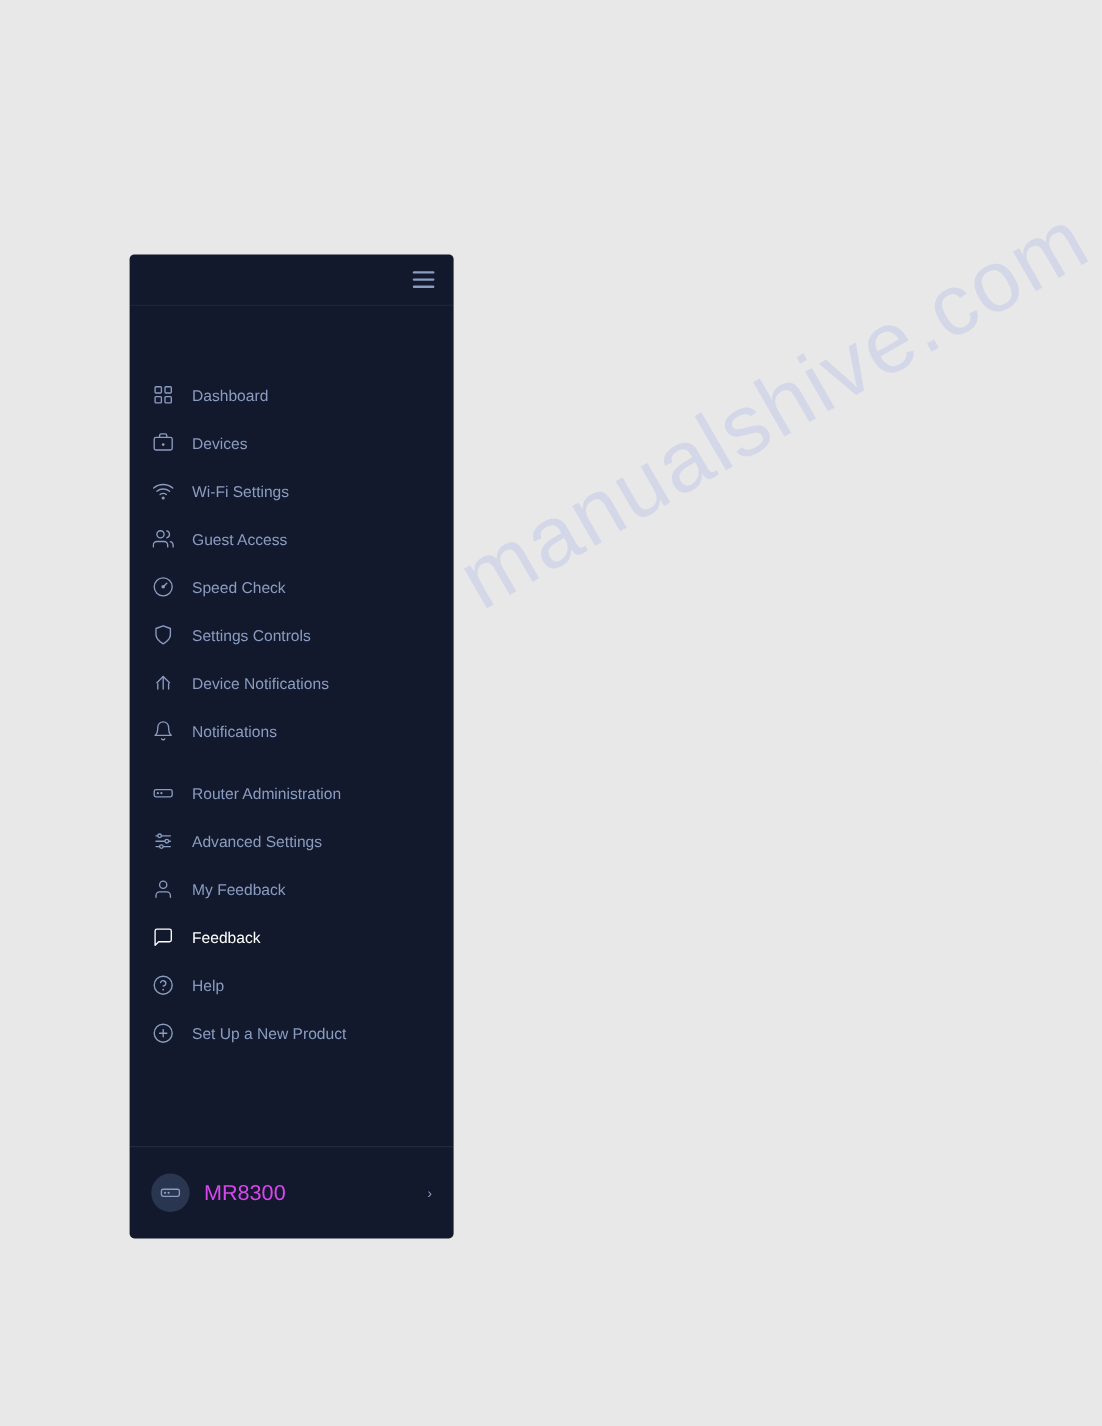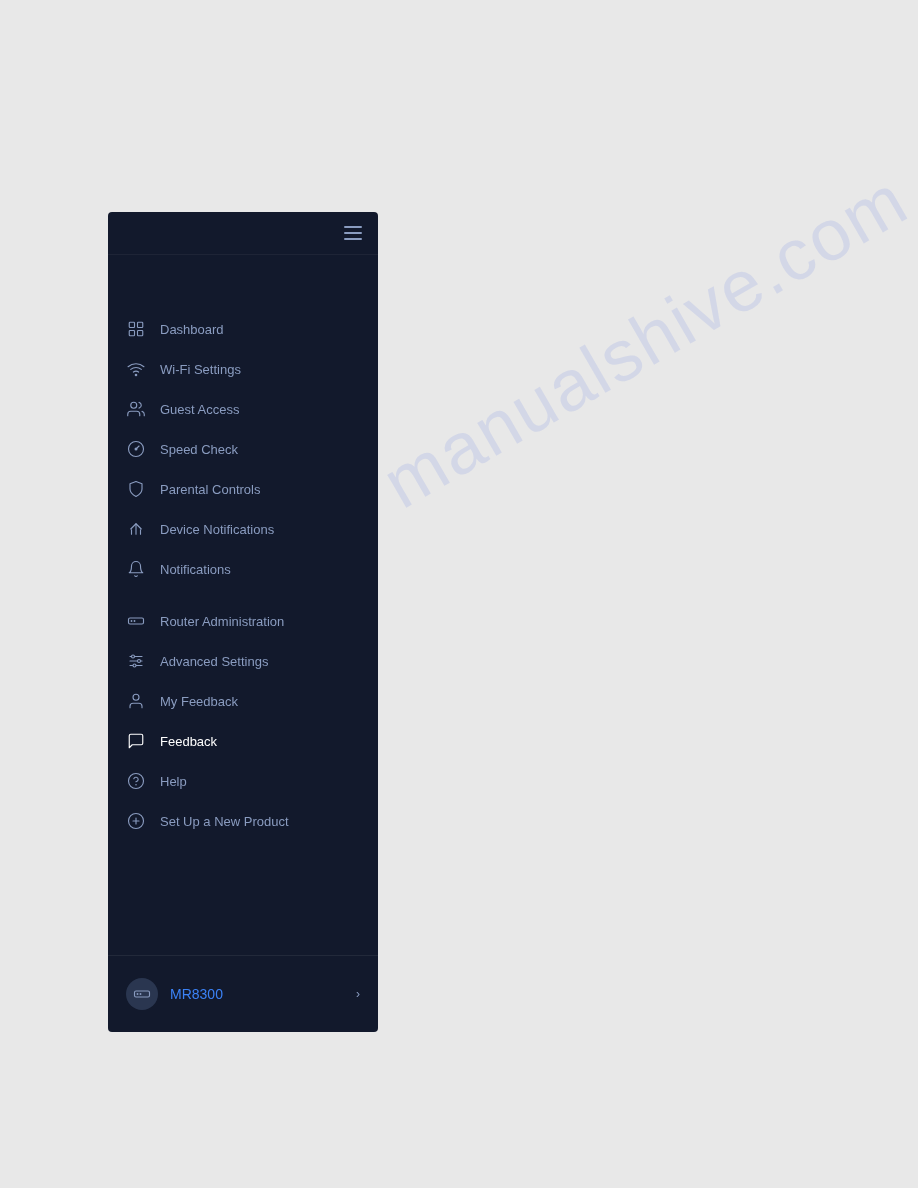--- a/index.html
+++ b/index.html
@@ -138,22 +138,22 @@
       background: #2a3650;
       border-radius: 50%;
       display: flex;
       align-items: center;
       justify-content: center;
       flex-shrink: 0;
     }
 
     .device-name {
       flex: 1;
-      color: #3b82f6;
-      font-size: 14px;
+      color: #d946ef;
+      font-size: 18px;
     }
 
     .chevron-right {
       color: #8a9cc0;
       font-size: 12px;
     }
 
     svg {
       width: 18px;
       height: 18px;
@@ -193,20 +193,30 @@
           <svg viewBox="0 0 24 24">
               <rect x="3" y="3" width="7" height="7" rx="1"></rect>
               <rect x="14" y="3" width="7" height="7" rx="1"></rect>
               <rect x="3" y="14" width="7" height="7" rx="1"></rect>
               <rect x="14" y="14" width="7" height="7" rx="1"></rect>
             </svg>
         </span>
         <span class="nav-label">Dashboard</span>
       </div>
 
+      <div class="nav-item">
+        <span class="nav-icon">
+          <svg viewBox="0 0 24 24">
+              <rect x="2" y="6" width="20" height="14" rx="2"></rect>
+              <path d="M8 6V4a2 2 0 012-2h4a2 2 0 012 2v2"></path>
+              <line x1="12" y1="14" x2="12" y2="14" stroke-width="3" stroke-linecap="round"></line>
+            </svg>
+        </span>
+        <span class="nav-label">Devices</span>
+      </div>
 
       <div class="nav-item">
         <span class="nav-icon">
           <svg viewBox="0 0 24 24">
               <path d="M5 12.55a11 11 0 0114.08 0"></path>
               <path d="M1.42 9a16 16 0 0121.16 0"></path>
               <path d="M8.53 16.11a6 6 0 016.95 0"></path>
               <circle cx="12" cy="20" r="1" fill="currentColor"></circle>
             </svg>
         </span>
@@ -235,21 +245,21 @@
         </span>
         <span class="nav-label">Speed Check</span>
       </div>
 
       <div class="nav-item">
         <span class="nav-icon">
           <svg viewBox="0 0 24 24">
               <path d="M12 22s8-4 8-10V5l-8-3-8 3v7c0 6 8 10 8 10z"></path>
             </svg>
         </span>
-        <span class="nav-label">Parental Controls</span>
+        <span class="nav-label">Settings Controls</span>
       </div>
 
       <div class="nav-item">
         <span class="nav-icon">
           <svg viewBox="0 0 24 24">
               <line x1="12" y1="19" x2="12" y2="5"></line>
               <polyline points="5 12 12 5 19 12"></polyline>
               <line x1="6" y1="19" x2="6" y2="13"></line>
               <line x1="18" y1="19" x2="18" y2="13"></line>
             </svg>

